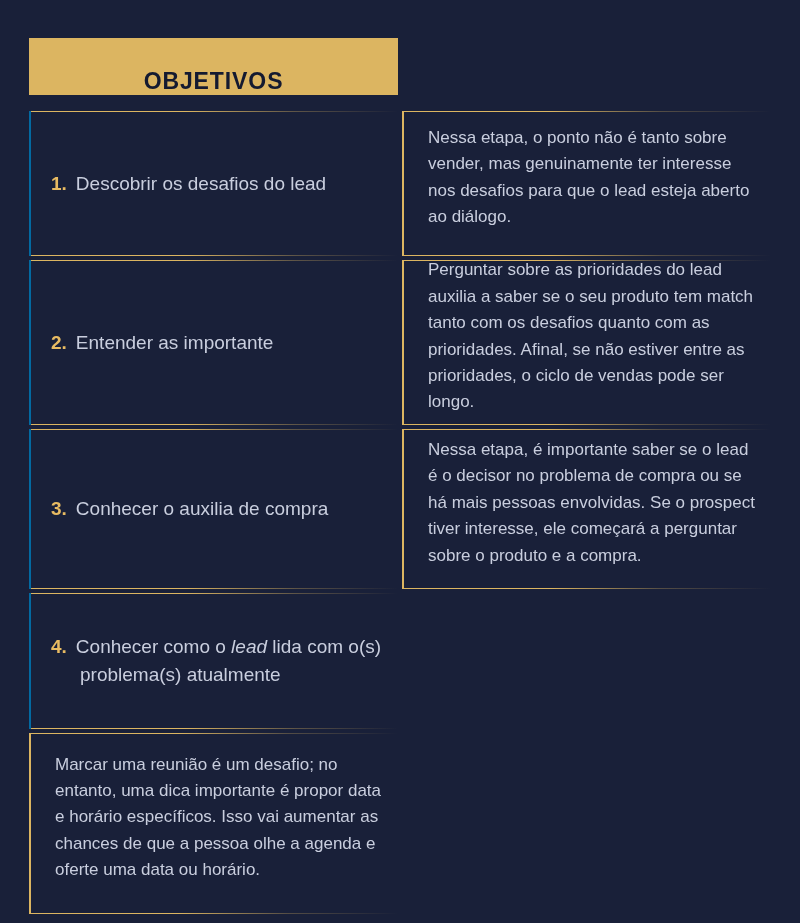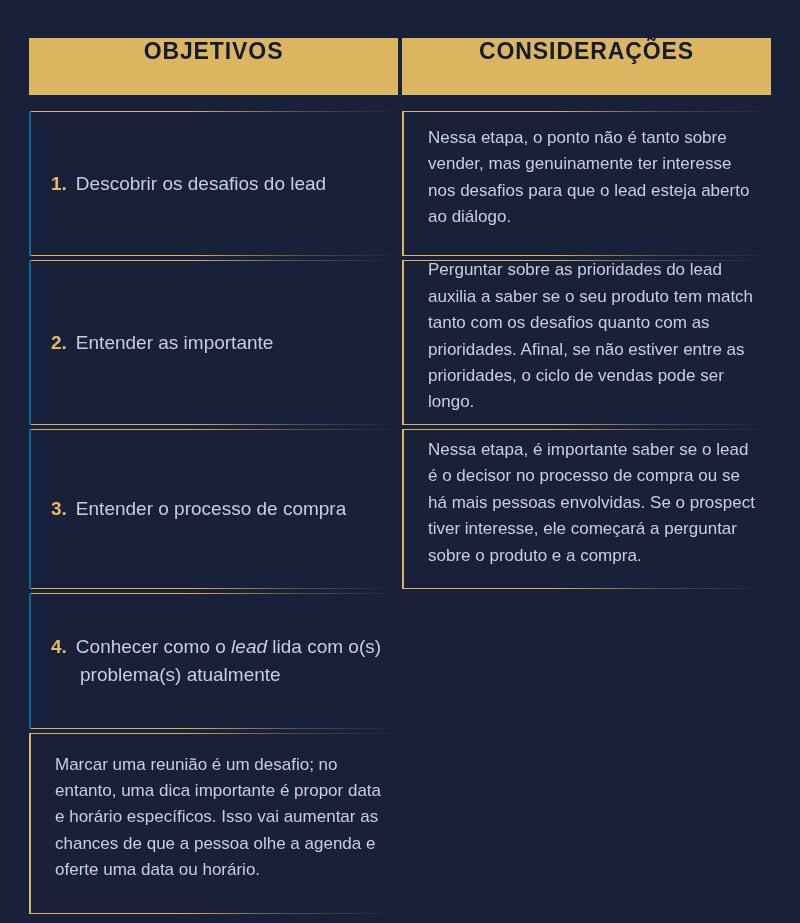--- a/index.html
+++ b/index.html
@@ -25,21 +25,21 @@
     top: 38px;
     left: 29px;
     width: 742px;
     height: 57px;
     display: flex;
     gap: 4px;
   }
   .header-cell {
     background: #dcb561;
     display: flex;
-    align-items: flex-start;
+    align-items: flex-end;
     justify-content: center;
     height: 57px;
   }
   .header-cell.left  { width: 369px; }
   .header-cell.right { width: 369px; }
   .header-cell span {
     color: #141a30;
     font-size: 23px;
     font-weight: 700;
     letter-spacing: 0.9px;
@@ -137,23 +137,20 @@
 </style>
 </head>
 <body>
 
 <div class="sheet">
 
   <div class="header-row">
     <div class="header-cell left">
       <span>OBJETIVOS</span>
     </div>
-    <div class="header-cell right">
-      <span>CONSIDERAÇÕES</span>
-    </div>
   </div>
 
   <div class="body-grid">
 
     <div class="row r1">
       <div class="cell-left">
         <div class="obj-wrap">
           <span class="num">1.</span><span class="obj-text"><span>Descobrir os desafios do lead</span><i></i><span></span></span>
         </div>
       </div>
@@ -169,25 +166,25 @@
         </div>
       </div>
       <div class="cell-right">
         <div class="cons-text"><span>Perguntar sobre as prioridades do lead auxilia a saber se o seu produto tem match tanto com os desafios quanto com as prioridades. Afinal, se não estiver entre as prioridades, o ciclo de vendas pode ser longo.</span><i></i><span></span></div>
       </div>
     </div>
 
     <div class="row r3">
       <div class="cell-left">
         <div class="obj-wrap">
-          <span class="num">3.</span><span class="obj-text"><span>Entender o processo de compra</span><i></i><span></span></span>
-        </div>
-      </div>
-      <div class="cell-right">
-        <div class="cons-text"><span>Nessa etapa, é importante saber se o lead é o decisor no processo de compra ou se há mais pessoas envolvidas. Se o prospect tiver interesse, ele começará a perguntar sobre o produto e a compra.</span><i></i><span></span></div>
+          <span class="num">3.</span><span class="obj-text"><span>Conhecer o auxilia de compra</span><i></i><span></span></span>
+        </div>
+      </div>
+      <div class="cell-right">
+        <div class="cons-text"><span>Nessa etapa, é importante saber se o lead é o decisor no problema de compra ou se há mais pessoas envolvidas. Se o prospect tiver interesse, ele começará a perguntar sobre o produto e a compra.</span><i></i><span></span></div>
       </div>
     </div>
 
     <div class="row r4">
       <div class="cell-left">
         <div class="obj-wrap">
           <span class="num">4.</span><span class="obj-text"><span>Conhecer como o </span><i>lead</i><span> lida com o(s) problema(s) atualmente</span></span>
         </div>
       </div>
     </div>

